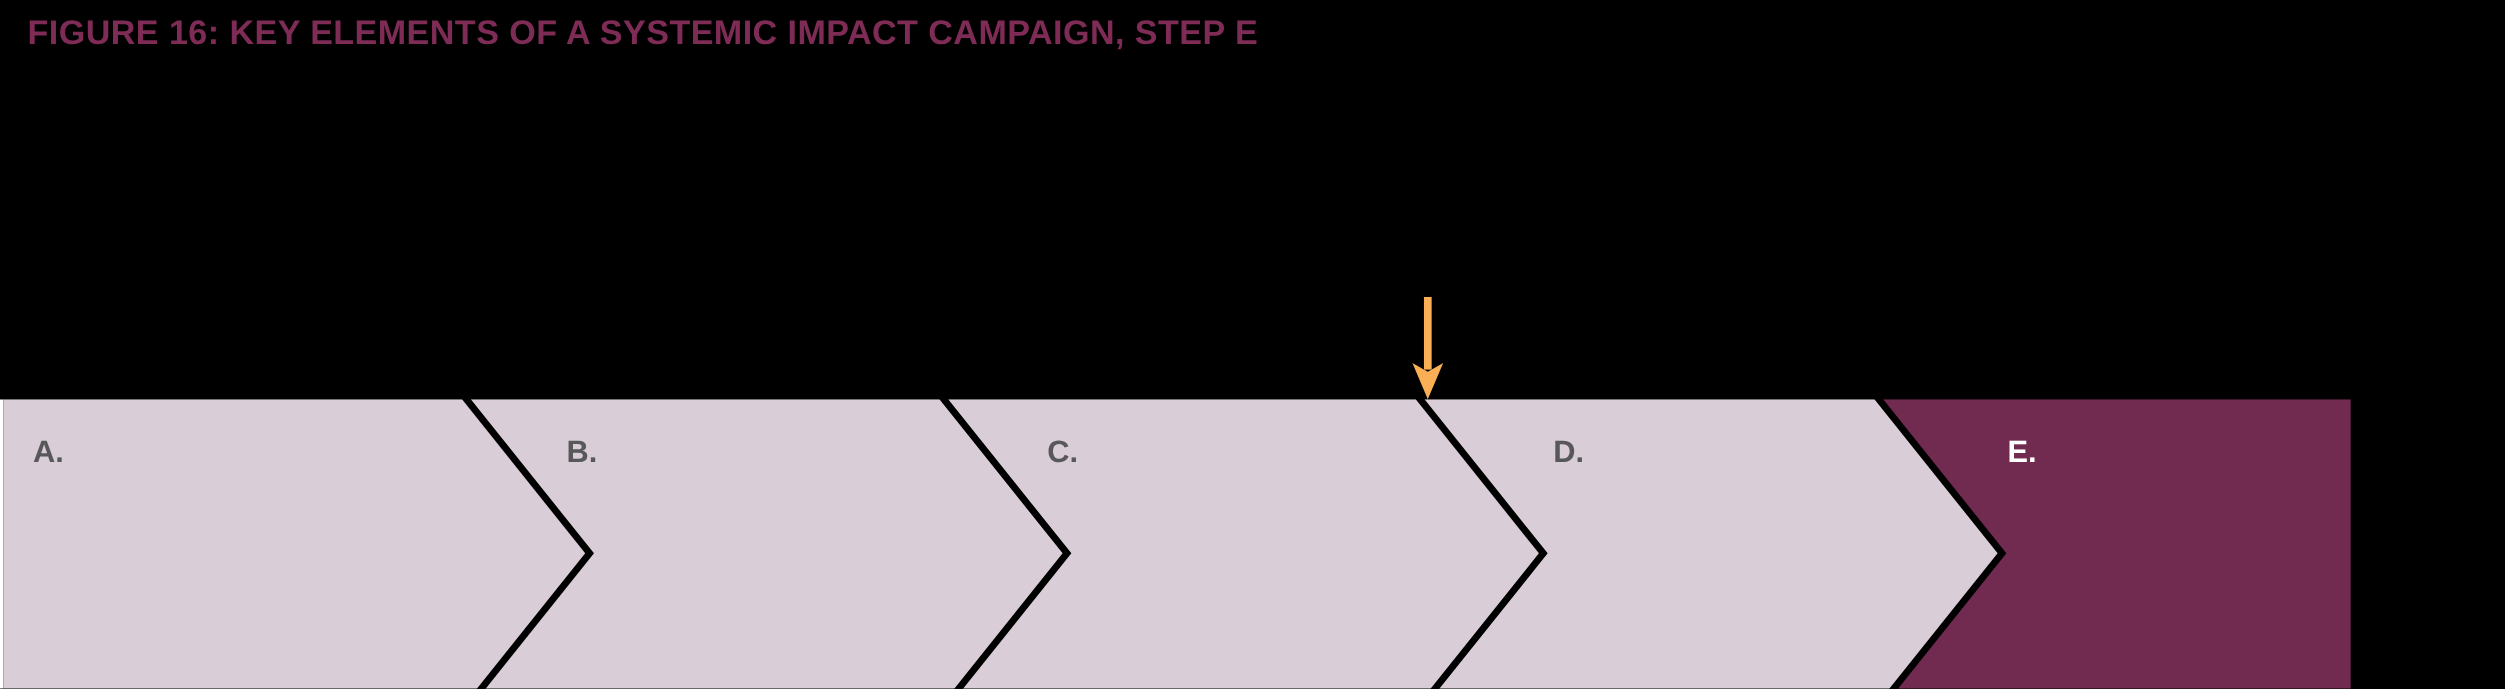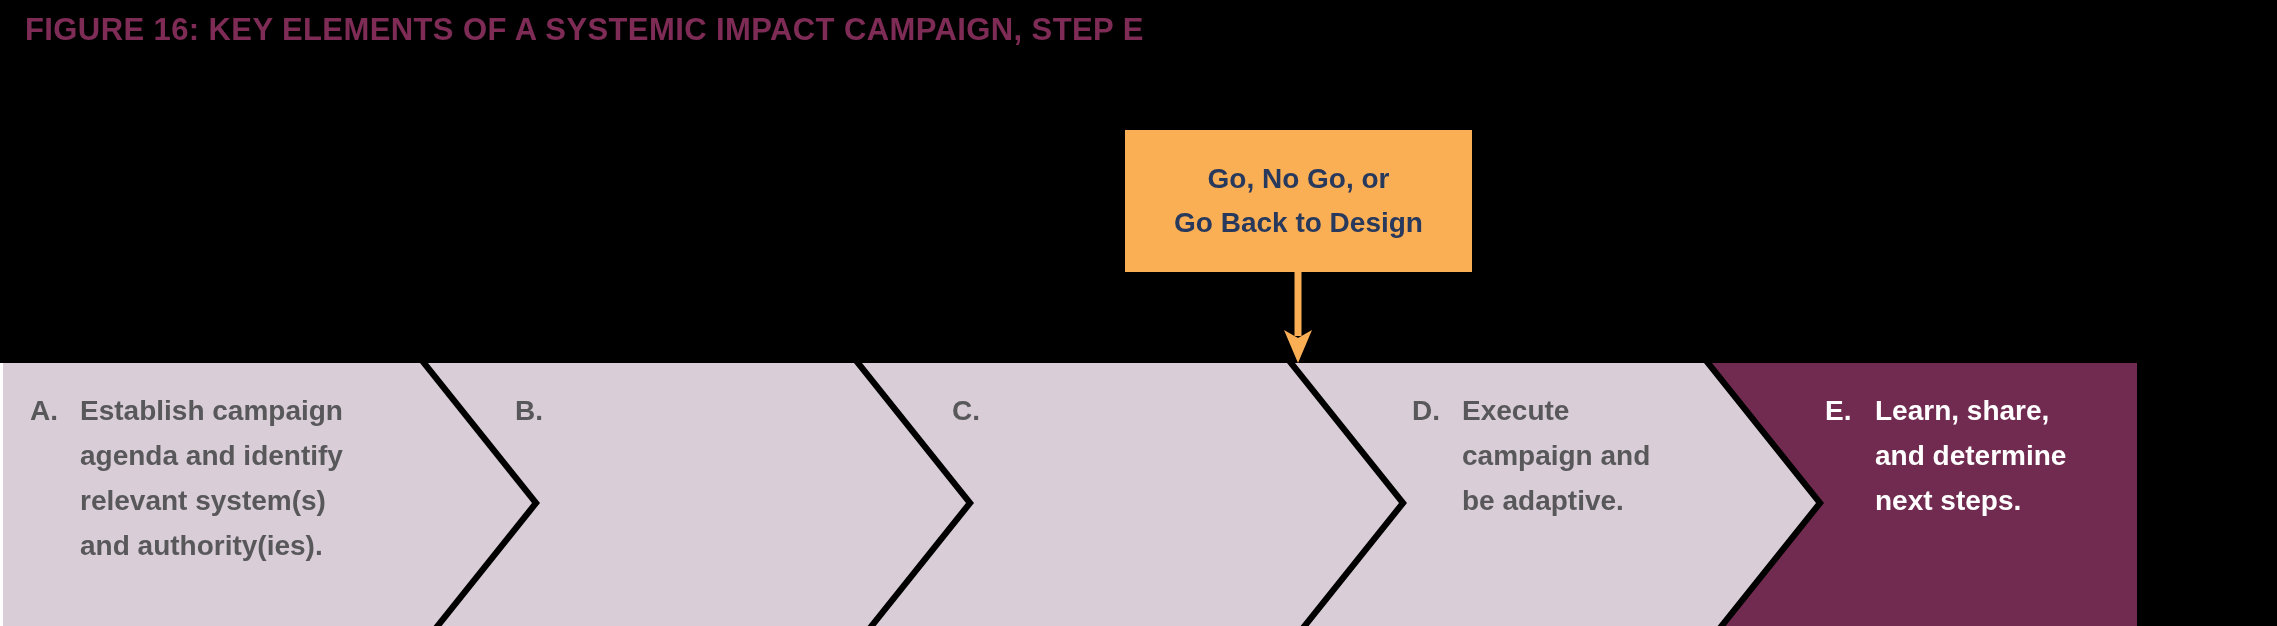--- a/index.html
+++ b/index.html
@@ -42,63 +42,49 @@
   .step-d { left: 1412px; }
   .step-e { left: 1825px; }
 </style>
 </head>
 <body>
 
 <div class="page">
 
   <div class="figure-title">FIGURE 16: KEY ELEMENTS OF A SYSTEMIC IMPACT CAMPAIGN, STEP E</div>
 
-  <div class="callout">
-    <div class="callout-text">Go, No Go, or
-Go Back to Design</div>
-  </div>
 
   <svg class="arrow-svg" width="56" height="95" viewBox="0 0 56 95">
     <rect x="24.5" y="0" width="7" height="66" fill="#FAAF55"></rect>
     <polygon points="28,93 14,60 28,68 42,60" fill="#FAAF55"></polygon>
   </svg>
 
   <svg class="band-svg" width="2277" height="280" viewBox="0 0 2277 280">
     <rect x="0" y="0" width="3" height="280" fill="#FFFFFF"></rect>
     <polygon points="3,0 420,0 532,140 420,280 3,280" fill="#D9CDD7"></polygon>
     <polygon points="428,0 854,0 966,140 854,280 428,280 540,140" fill="#D9CDD7"></polygon>
     <polygon points="862,0 1287,0 1399,140 1287,280 862,280 974,140" fill="#D9CDD7"></polygon>
     <polygon points="1295,0 1704,0 1816,140 1704,280 1295,280 1407,140" fill="#D9CDD7"></polygon>
     <polygon points="1712,0 2158,0 2273,140 2158,280 1712,280 1824,140" fill="#722B50"></polygon>
     <polyline points="2158,0 2273,140 2158,280" fill="none" stroke-width="5" stroke="#FFFFFF"></polyline>
   </svg>
 
   <div class="step step-a">
     <span class="letter">A.</span>
-    <span class="lines">Establish campaign
-agenda and identify
-relevant system(s)
-and authority(ies).</span>
   </div>
 
   <div class="step step-b">
     <span class="letter">B.</span>
   </div>
 
   <div class="step step-c">
     <span class="letter">C.</span>
   </div>
 
   <div class="step step-d">
     <span class="letter">D.</span>
-    <span class="lines">Execute
-campaign and
-be adaptive.</span>
   </div>
 
   <div class="step step-e highlight">
     <span class="letter">E.</span>
-    <span class="lines">Learn, share,
-and determine
-next steps.</span>
   </div>
 
 </div>
 
 </body></html>

